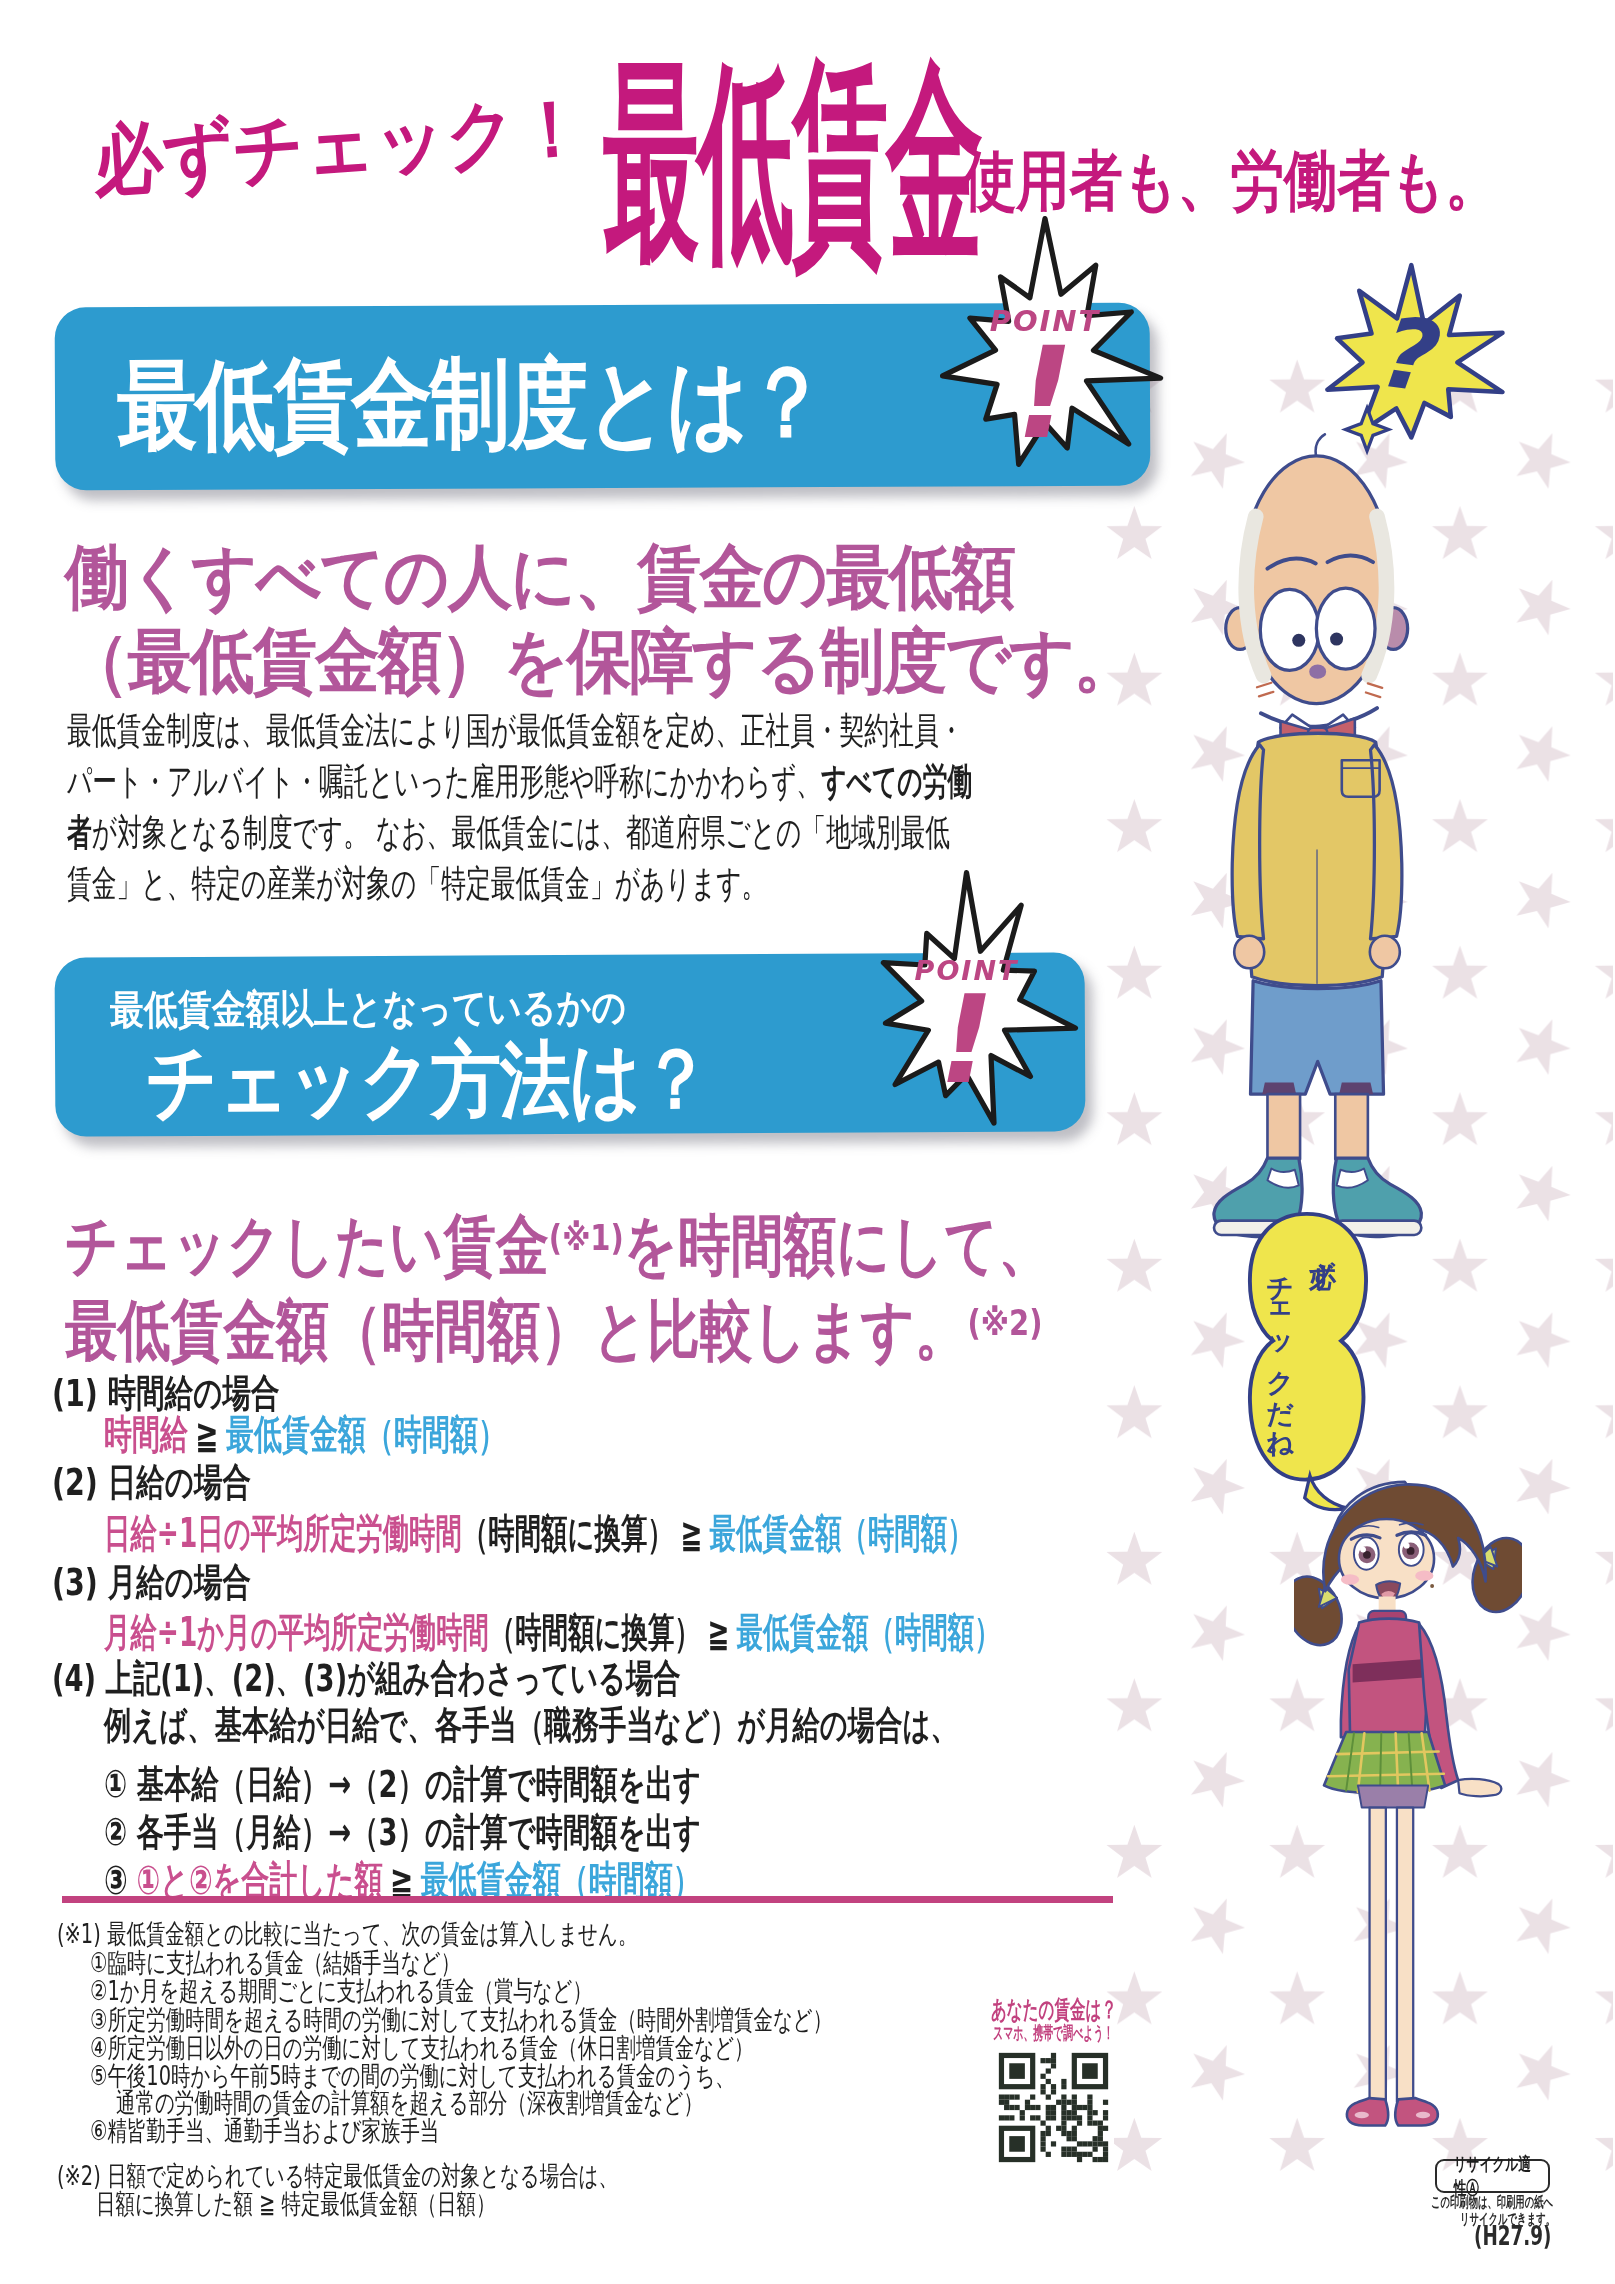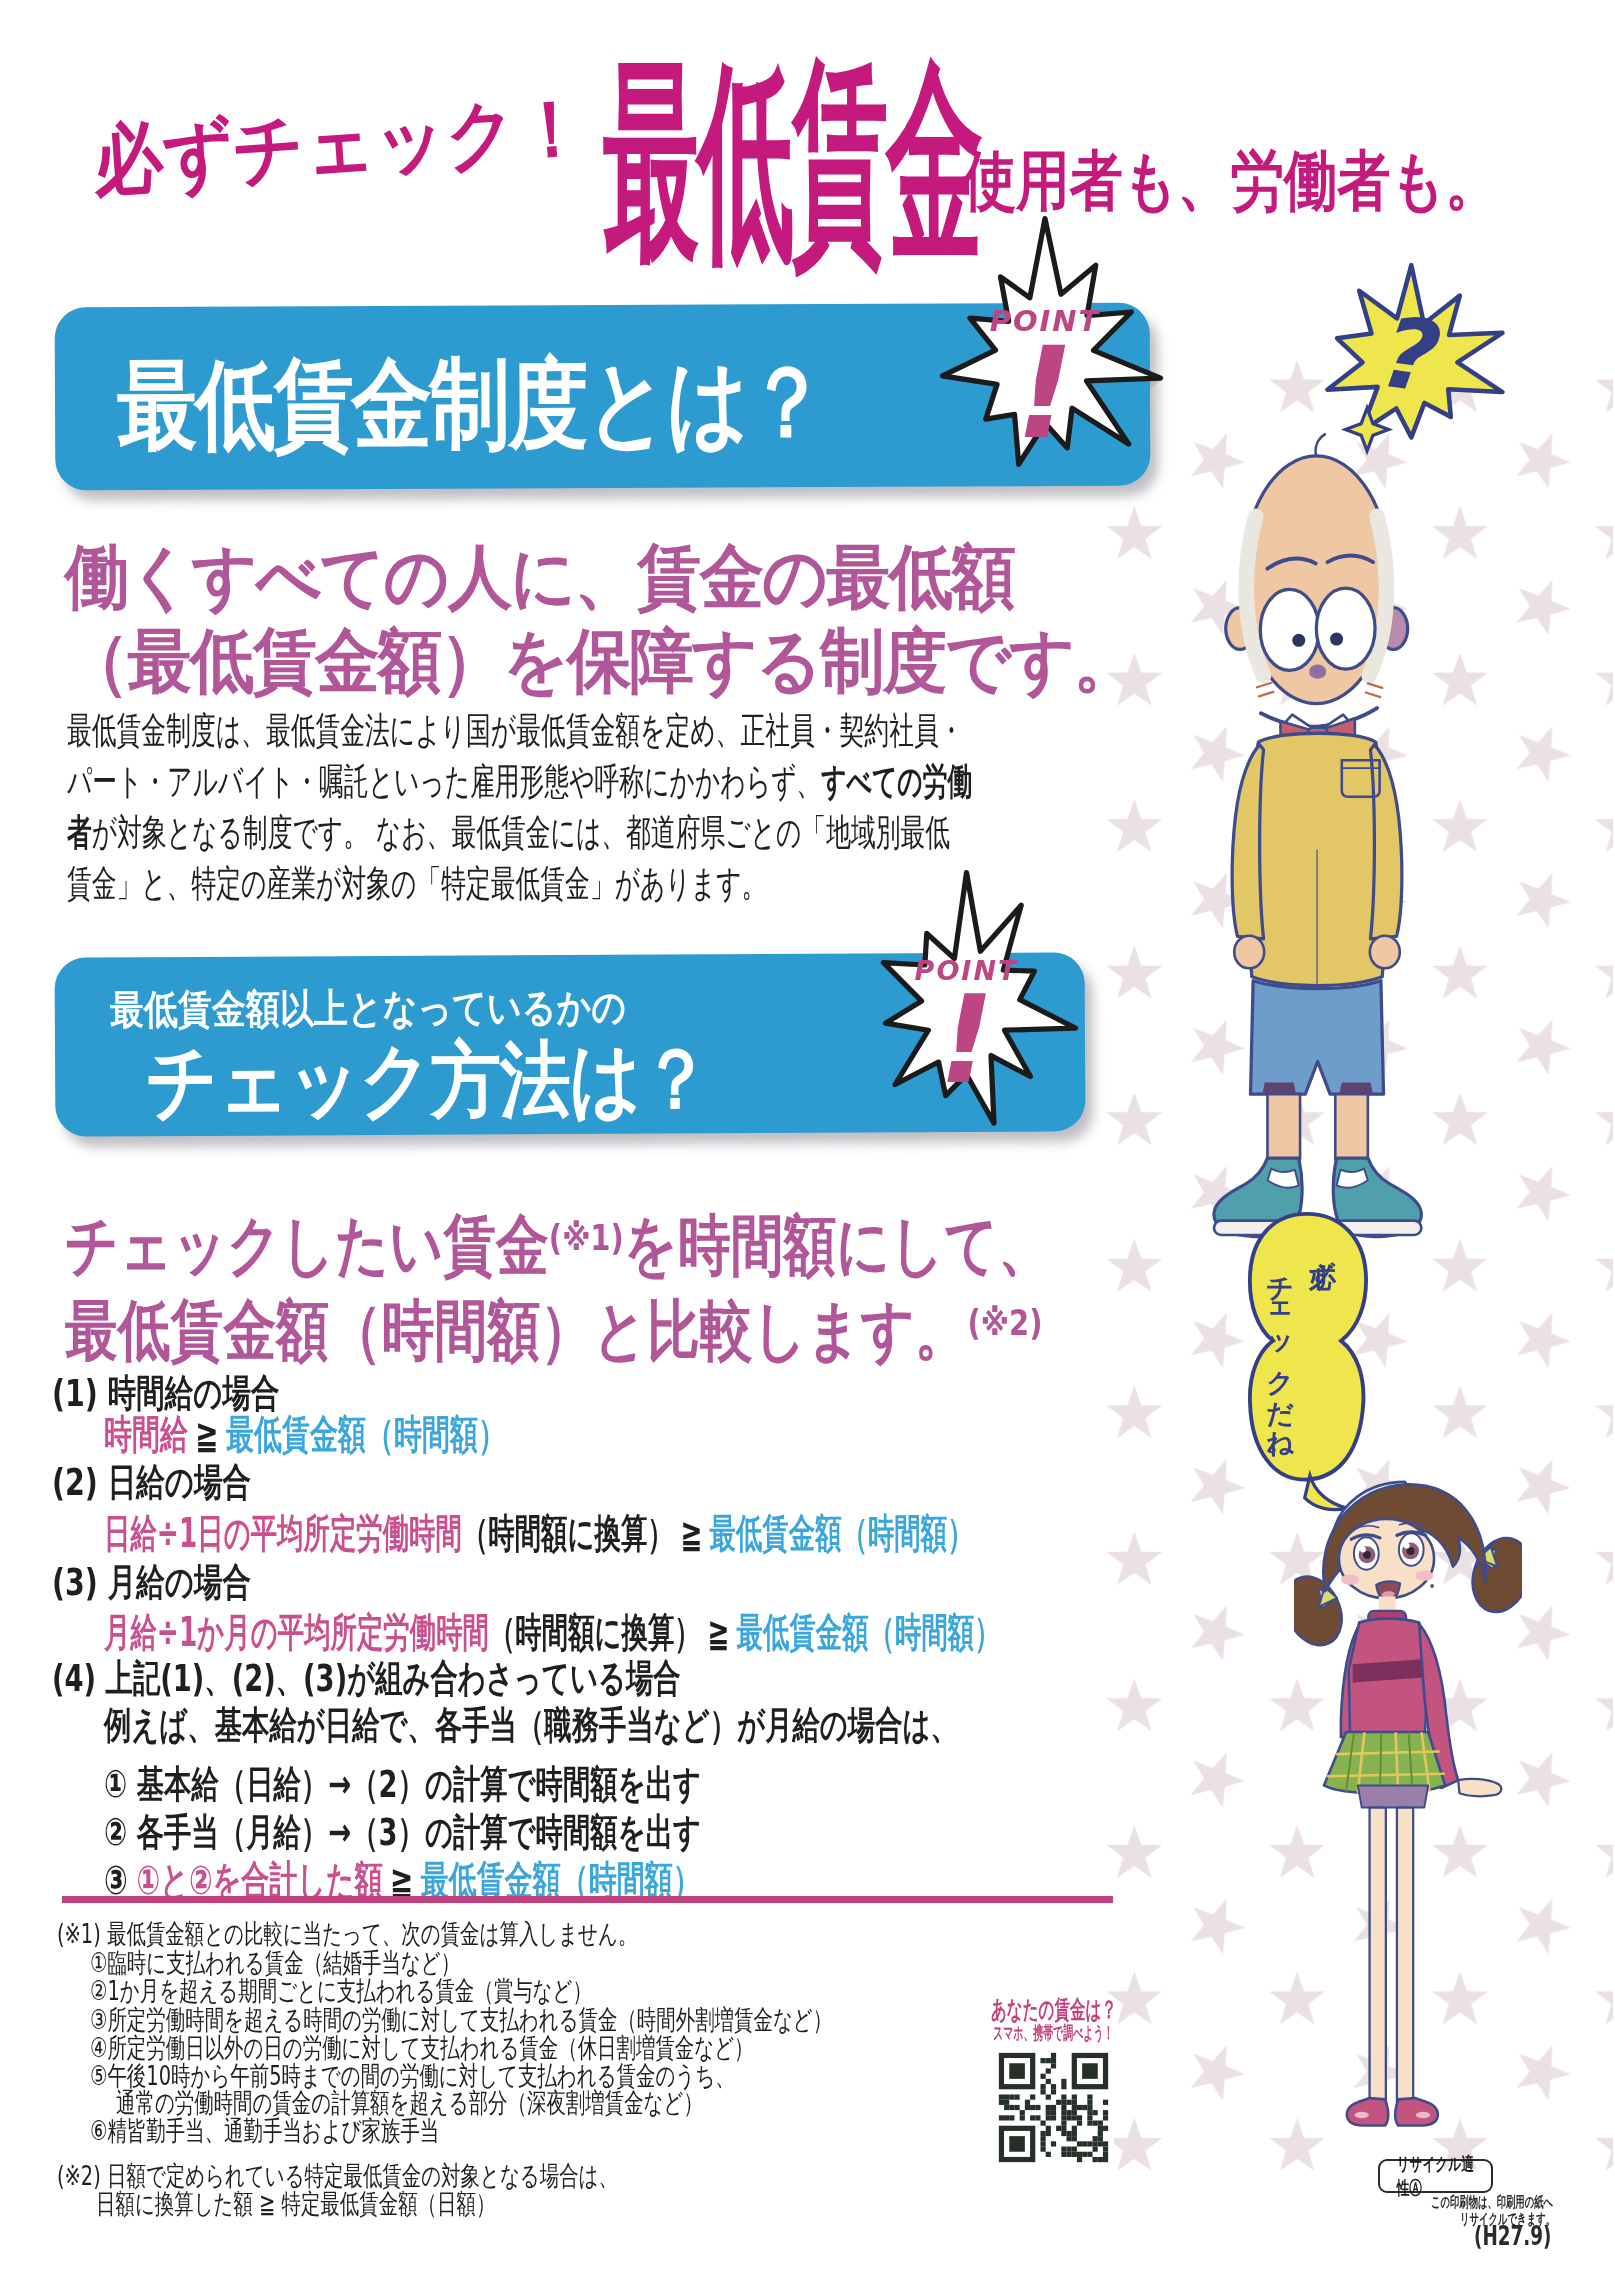--- a/index.html
+++ b/index.html
@@ -391,19 +391,19 @@
     <path d="M98,478 h108 l-6,34 h-96 Z" fill="#9a7fa9" stroke-width="3"></path>
     <path d="M116,512 h25 v452 h-25 z" fill="#f8e0c6" stroke-width="3.5"></path>
     <path d="M158,512 h25 v452 h-25 z" fill="#f8e0c6" stroke-width="3.5"></path>
     <path d="M140,960 C146,978 146,992 140,1000 L106,1000 C88,1000 78,992 82,978 C86,966 104,962 116,958 Z" fill="#c2547f"></path>
     <ellipse cx="104" cy="984" rx="11" ry="5" fill="#e9b9cc" stroke="none"></ellipse>
     <path d="M160,960 C154,978 154,992 160,1000 L196,1000 C214,1000 224,992 220,978 C216,966 198,962 186,958 Z" fill="#c2547f"></path>
     <ellipse cx="198" cy="984" rx="11" ry="5" fill="#e9b9cc" stroke="none"></ellipse>
   </g>
 </svg>
 
-<div class="badge" style="left:1378px;top:2159px;width:111px;height:30px;">
+<div class="badge" style="left:1435px;top:2159px;width:111px;height:30px;">
   <span style="font-size:18px;transform:scaleX(.7);transform-origin:center;display:inline-block;">リサイクル適性Ⓐ</span>
 </div>
 <div class="abs recnote" style="left:1431px;top:2193px;font-size:15px;transform:scaleX(.62);transform-origin:0 0;">この印刷物は、印刷用の紙へ</div>
 <div class="abs recnote" style="left:1460px;top:2210px;font-size:15px;transform:scaleX(.62);transform-origin:0 0;">リサイクルできます。</div>
 <div class="abs" style="left:1474px;top:2220px;font-size:27px;font-weight:600;color:#2a2a2a;transform:scaleX(.68);transform-origin:0 0;">(H27.9)</div>
 
 
 </body></html>

